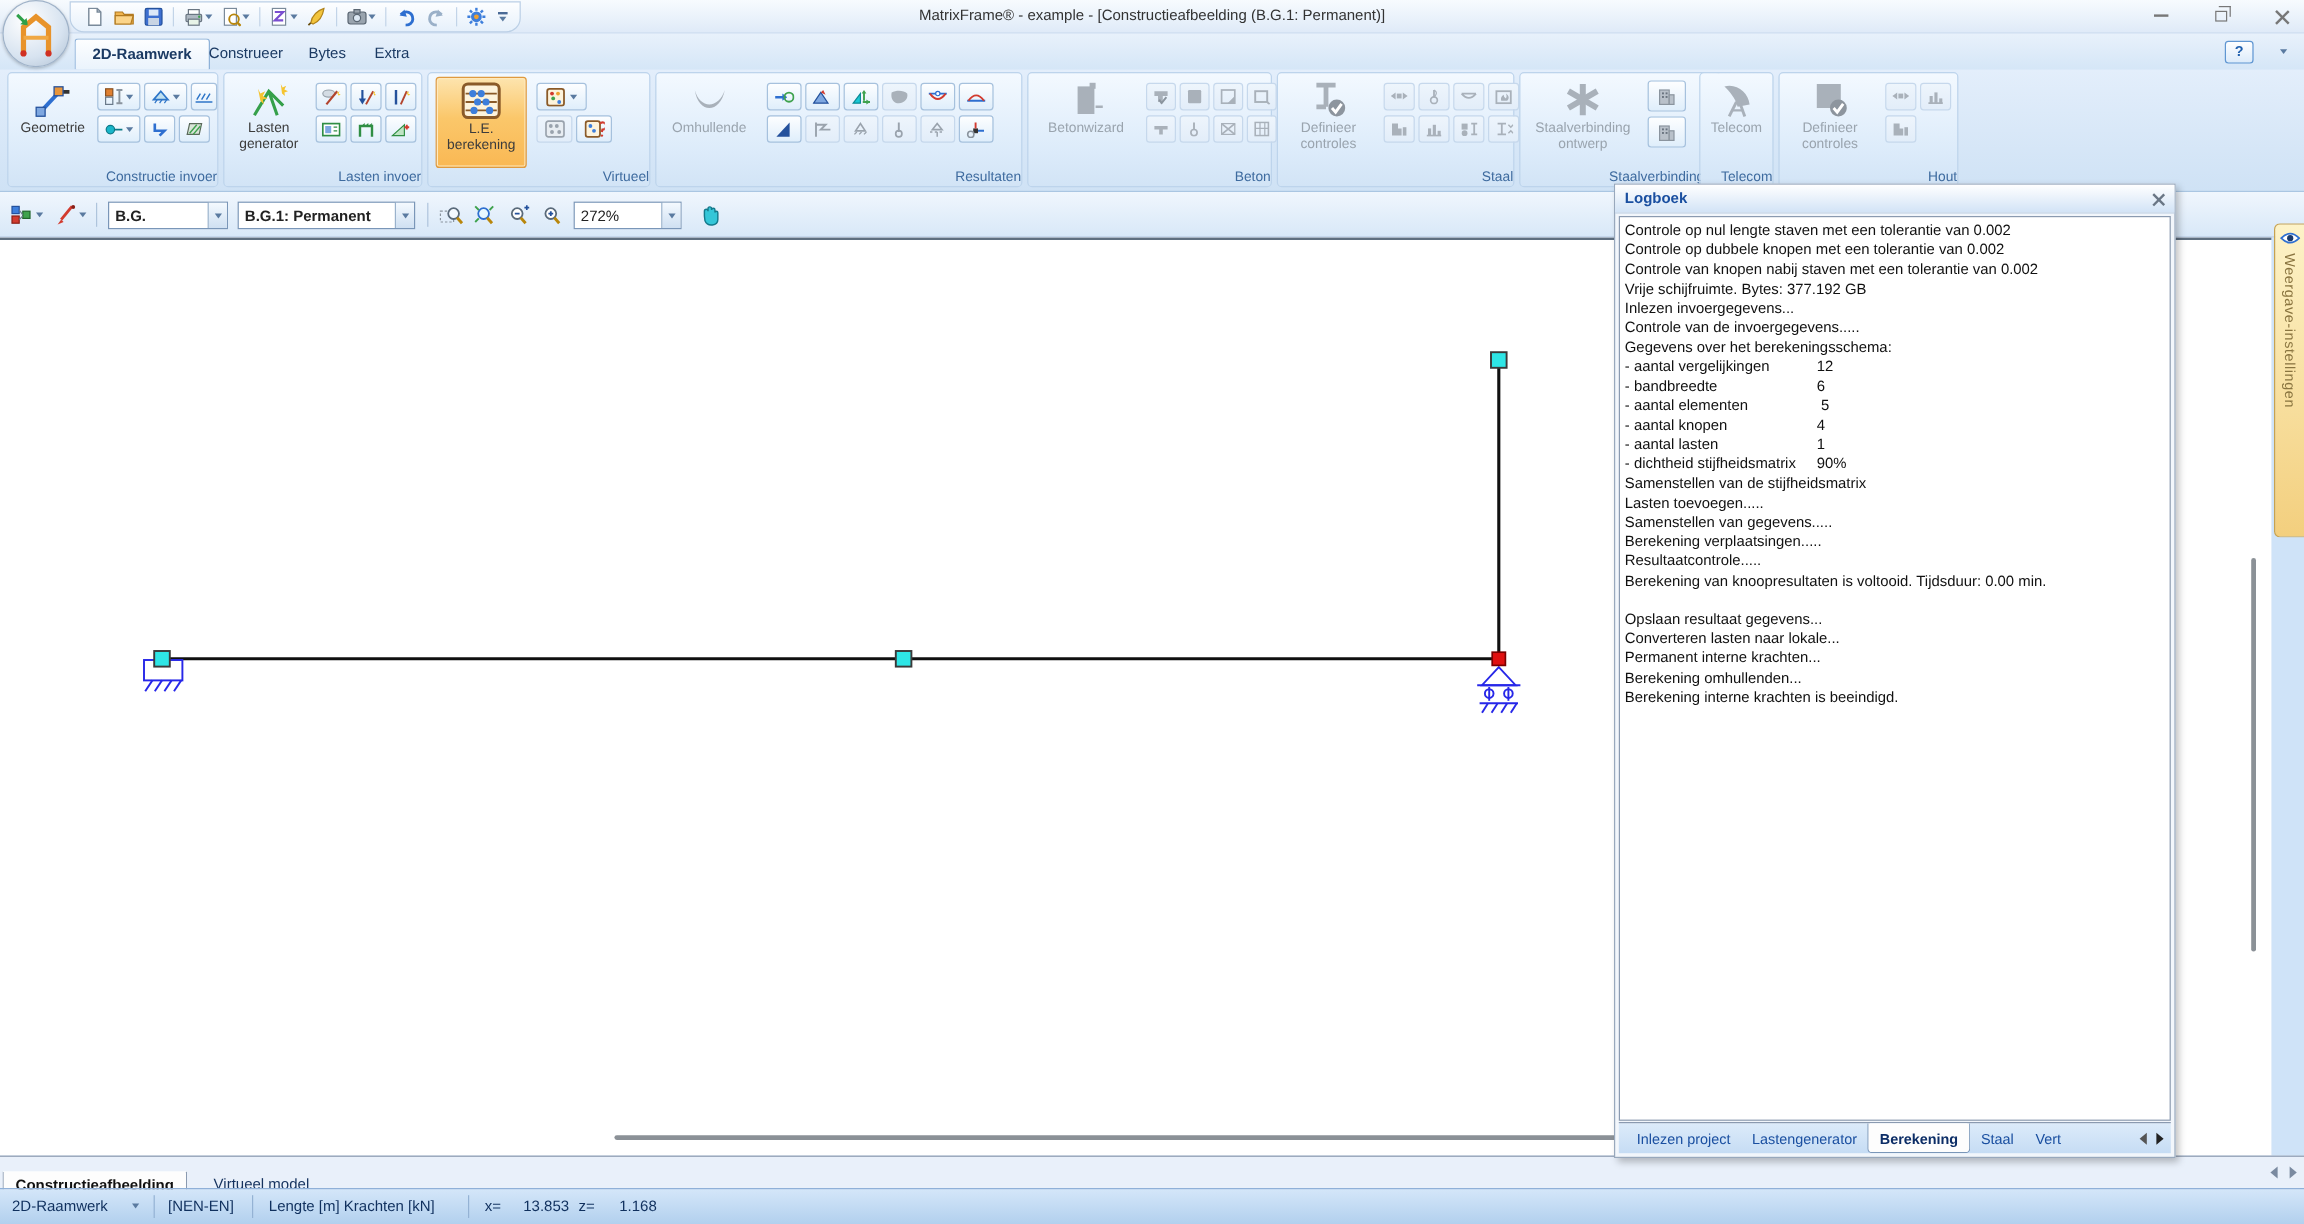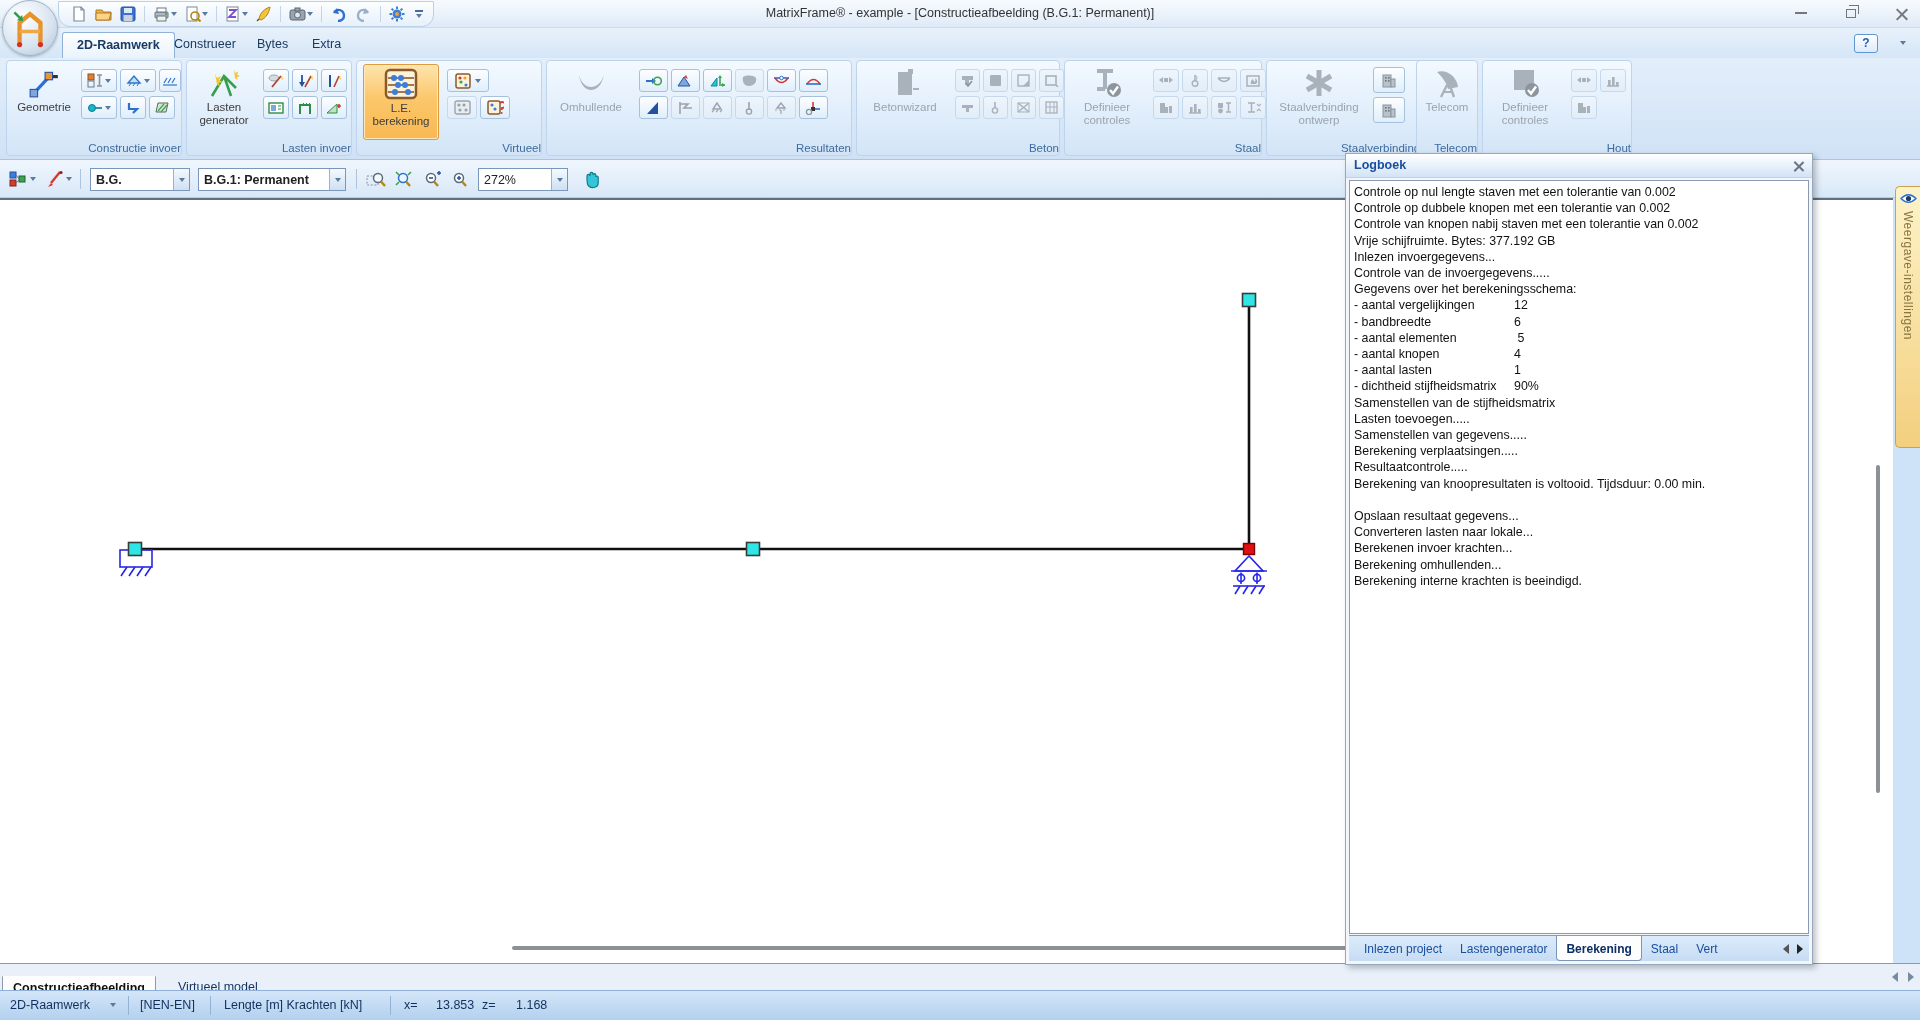--- a/index.html
+++ b/index.html
@@ -869,21 +869,21 @@
       <div class="lgline has-val"><span class="ll">- dichtheid stijfheidsmatrix</span><span>90%</span></div>
       <div class="lgline"><span class="ll">Samenstellen van de stijfheidsmatrix</span></div>
       <div class="lgline"><span class="ll">Lasten toevoegen.....</span></div>
       <div class="lgline"><span class="ll">Samenstellen van gegevens.....</span></div>
       <div class="lgline"><span class="ll">Berekening verplaatsingen.....</span></div>
       <div class="lgline"><span class="ll">Resultaatcontrole.....</span></div>
       <div class="lgline"><span class="ll">Berekening van knoopresultaten is voltooid. Tijdsduur: 0.00 min.</span></div>
       <div class="lgline"><span class="ll"></span></div>
       <div class="lgline"><span class="ll">Opslaan resultaat gegevens...</span></div>
       <div class="lgline"><span class="ll">Converteren lasten naar lokale...</span></div>
-      <div class="lgline"><span class="ll">Berekenen invoer krachten...</span></div>
+      <div class="lgline"><span class="ll">Permanent interne krachten...</span></div>
       <div class="lgline"><span class="ll">Berekening omhullenden...</span></div>
       <div class="lgline"><span class="ll">Berekening interne krachten is beeindigd.</span></div>
     </div>
     <div id="lbtabs">
       <div class="lbtab">Inlezen project</div>
       <div class="lbtab">Lastengenerator</div>
       <div class="lbtab active">Berekening</div>
       <div class="lbtab">Staal</div>
       <div class="lbtab">Vert</div>
       <div id="lbnav">

